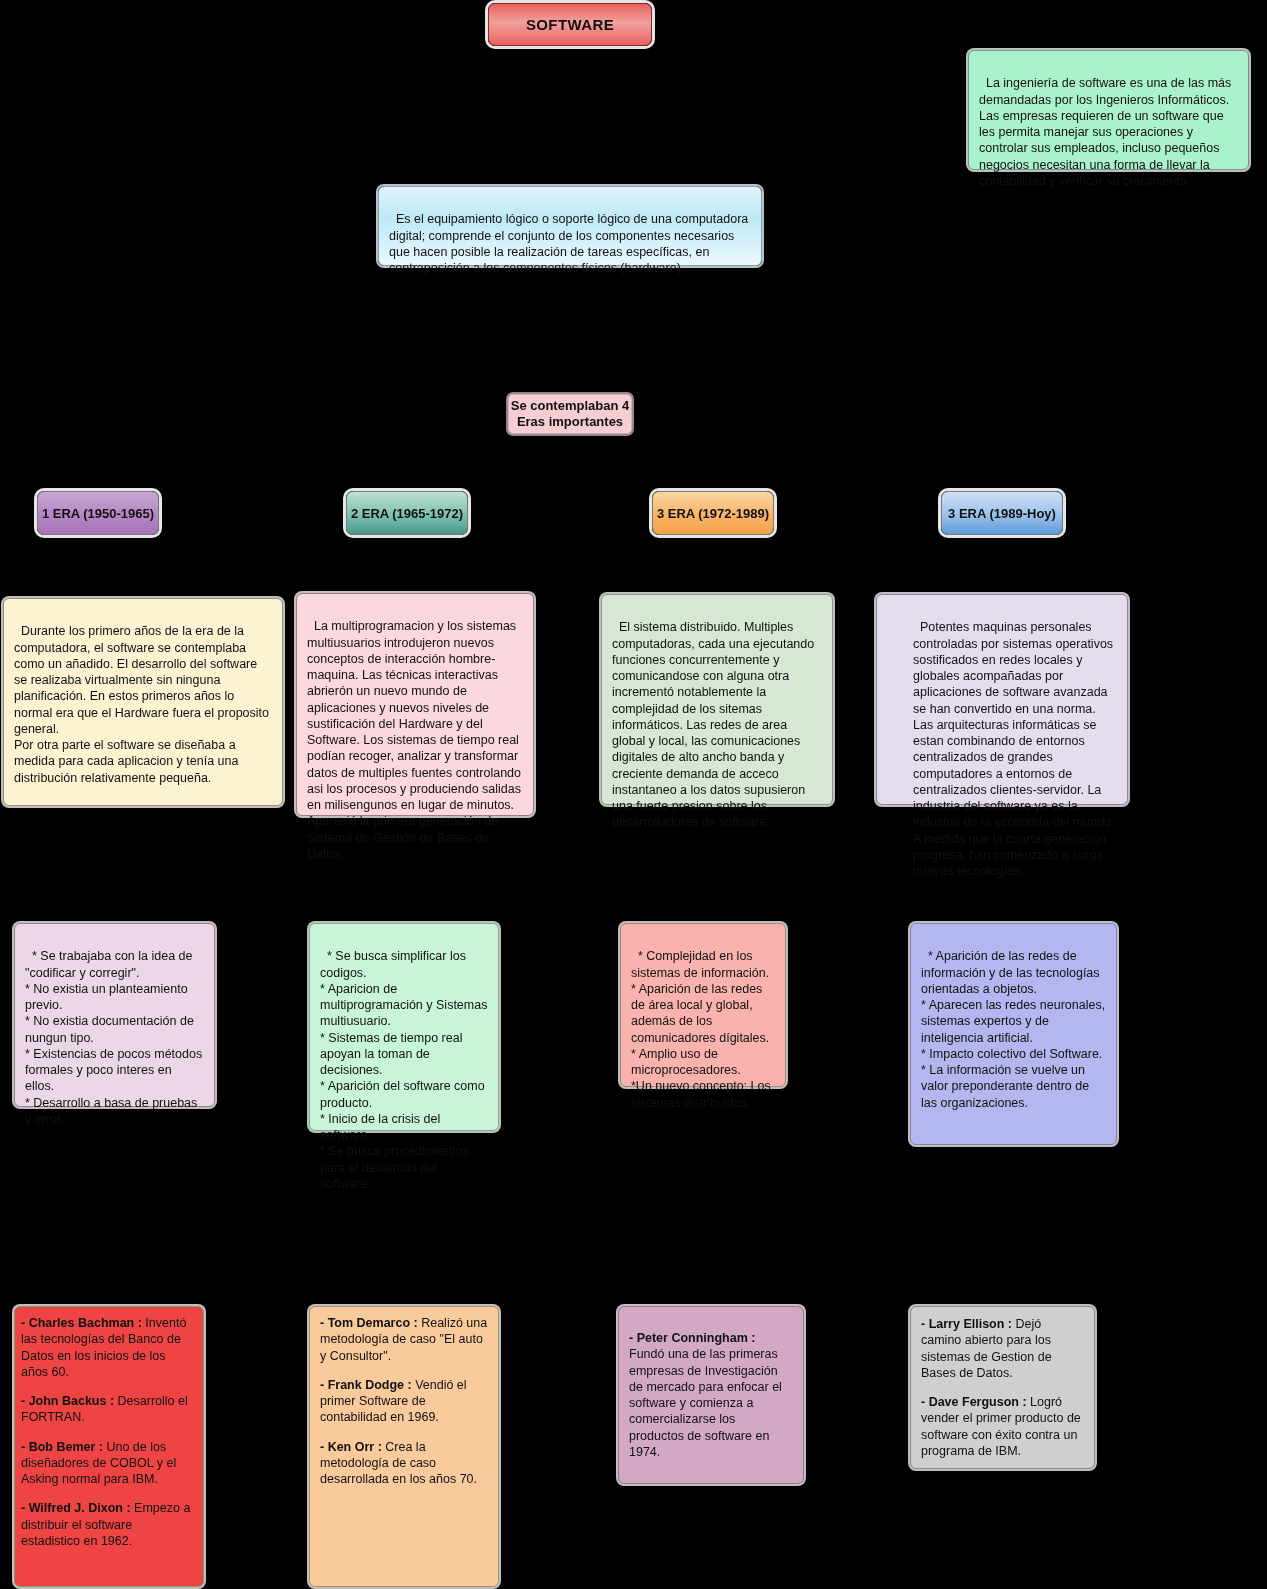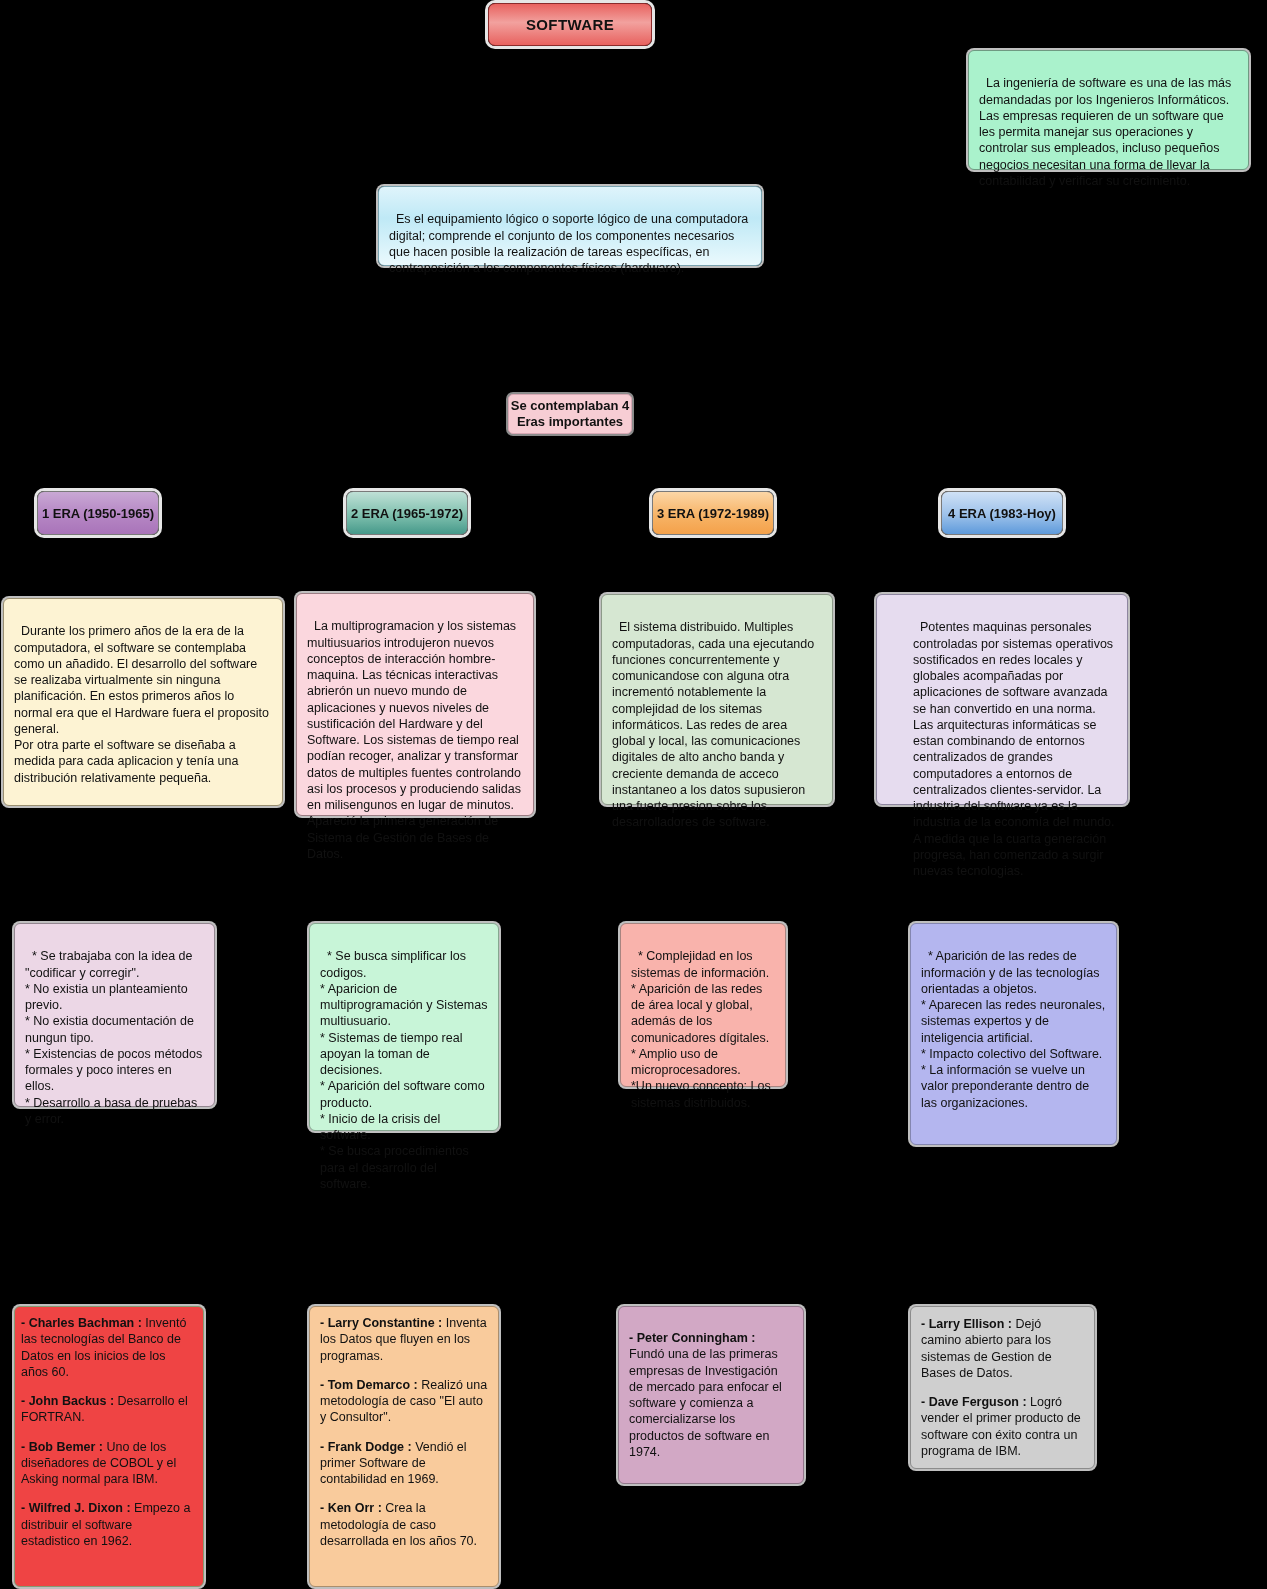--- a/index.html
+++ b/index.html
@@ -92,21 +92,21 @@
 <div class="node era-pill g-purple" style="left:37px;top:491px;width:122px;height:44px;">
   <span>1 ERA (1950-1965)</span>
 </div>
 <div class="node era-pill g-teal" style="left:346px;top:491px;width:122px;height:44px;">
   <span>2 ERA (1965-1972)</span>
 </div>
 <div class="node era-pill g-orange" style="left:652px;top:491px;width:122px;height:44px;">
   <span>3 ERA (1972-1989)</span>
 </div>
 <div class="node era-pill g-blue" style="left:941px;top:491px;width:122px;height:44px;">
-  <span>4 ERA (1983-Hoy)</span>
+  <span>3 ERA (1989-Hoy)</span>
 </div>
 
 <div class="node card f-cream" style="left:3px;top:598px;width:280px;height:208px;">
   <span>Durante los primero años de la era de la computadora, el software se contemplaba como un añadido. El desarrollo del software se realizaba virtualmente sin ninguna planificación. En estos primeros años lo normal era que el Hardware fuera el proposito general.
 Por otra parte el software se diseñaba a medida para cada aplicacion y tenía una distribución relativamente pequeña.</span>
 </div>
 <div class="node card f-pink" style="left:296px;top:593px;width:238px;height:223px;">
   <span>La multiprogramacion y los sistemas multiusuarios introdujeron nuevos conceptos de interacción hombre-maquina. Las técnicas interactivas abrierón un nuevo mundo de aplicaciones y nuevos niveles de sustificación del Hardware y del Software. Los sistemas de tiempo real podían recoger, analizar y transformar datos de multiples fuentes controlando asi los procesos y produciendo salidas en milisengunos en lugar de minutos. Apareció la primera generación de Sistema de Gestión de Bases de Datos.</span>
 </div>
 <div class="node card f-green" style="left:601px;top:594px;width:232px;height:211px;">
@@ -156,23 +156,20 @@
   <div style="margin-bottom:13px;">
     <b>- Bob Bemer :</b><span> Uno de los diseñadores de COBOL y el Asking normal para IBM.</span>
   </div>
   <div>
     <b>- Wilfred J. Dixon :</b><span> Empezo a distribuir el software estadistico en 1962.</span>
   </div>
 </div>
 
 <div class="node card f-peach" style="left:309px;top:1306px;width:190px;height:281px;white-space:normal;">
   <div style="margin-bottom:13px;">
-    <b>- Larry Constantine :</b><span> Inventa los Datos que fluyen en los programas.</span>
-  </div>
-  <div style="margin-bottom:13px;">
     <b>- Tom Demarco :</b><span> Realizó una metodología de caso "El auto y Consultor".</span>
   </div>
   <div style="margin-bottom:13px;">
     <b>- Frank Dodge :</b><span> Vendió el primer Software de contabilidad en 1969.</span>
   </div>
   <div>
     <b>- Ken Orr :</b><span> Crea la metodología de caso desarrollada en los años 70.</span>
   </div>
 </div>
 

